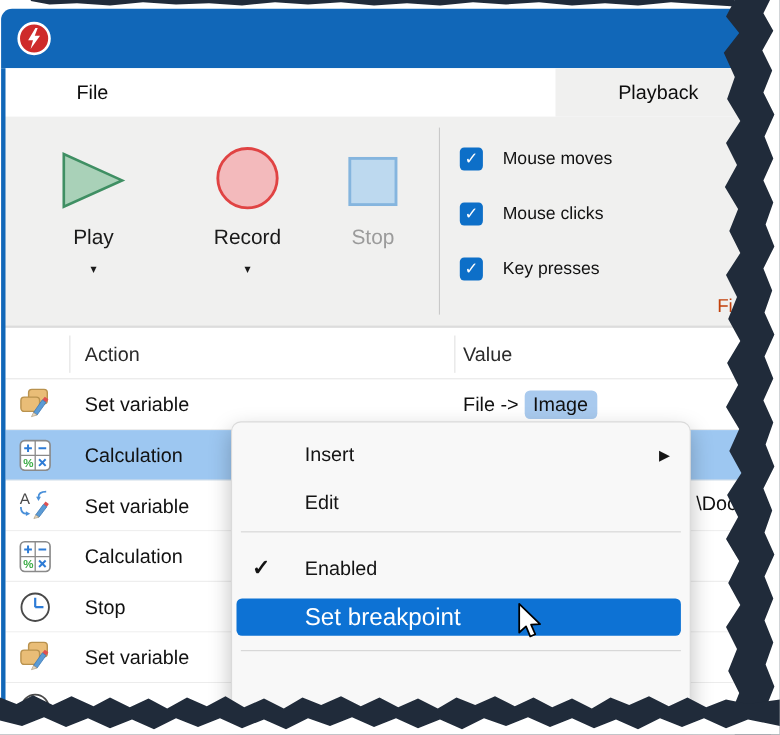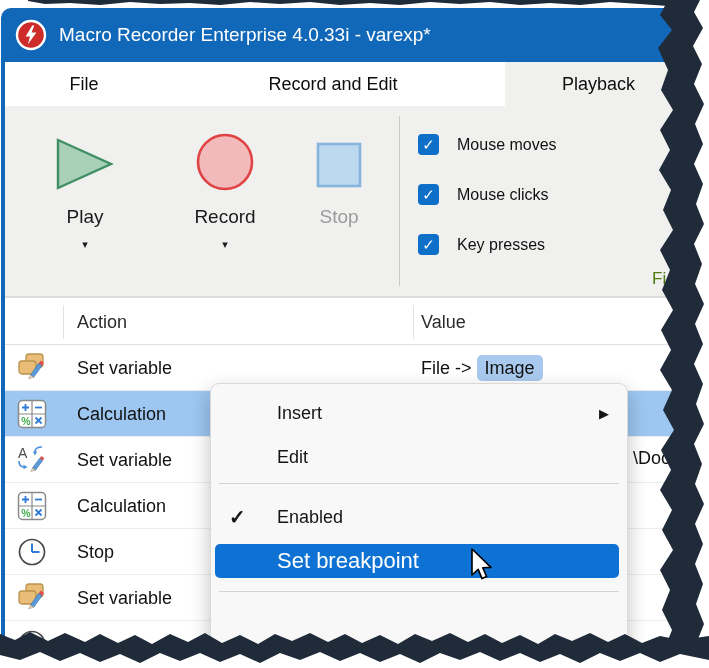--- a/index.html
+++ b/index.html
@@ -25,21 +25,21 @@
   
   .ribbon { position:absolute; left:0; top:98px; width:100%; height:192px;
             background:#f0f0ef; border-bottom:2px solid #dcdcdc; }
   .big-btn-label { position:absolute; font-size:19px; color:#1a1a1a; text-align:center; }
   .drop-arrow { position:absolute; font-size:11px; color:#1a1a1a; text-align:center; width:20px; }
   .stop-label { color:#9b9b9b; }
   .ribbon-divider { position:absolute; left:398px; top:10px; width:1px; height:170px; background:#c9c9c9; }
   .chk { position:absolute; width:21px; height:21px; background:#0d6fc8; border-radius:4px;
          color:#fff; font-size:15px; line-height:21px; text-align:center; }
   .chk-label { position:absolute; font-size:16px; color:#111; line-height:21px; }
-  .group-label { position:absolute; font-size:17px; color:#4d7c0f; }
+  .group-label { position:absolute; font-size:17px; color:#c2410c; }
 
   
   .thead { position:absolute; left:4px; top:292px; right:0; height:45px; background:#fff;
            border-bottom:1px solid #e0e0e0; }
   .th { position:absolute; top:0; height:45px; line-height:45px; font-size:18px; color:#2b2b2b; }
   .vline { position:absolute; top:5px; width:1px; height:34px; background:#e2e2e2; }
 
   .row { position:absolute; left:4px; right:0; height:46px; border-bottom:1px solid #ececec; background:#fff; }
   .row.selected { background:#9dc7f1; }
   .row-icon { position:absolute; left:10px; top:6px; width:34px; height:34px; }
@@ -73,26 +73,24 @@
 
 <div class="canvas">
 
   <div class="window">
 
     <div class="titlebar">
       <svg class="app-icon" viewBox="0 0 32 32">
         <circle cx="16" cy="16" r="14" fill="#ce2b2b" stroke="#ffffff" stroke-width="2.4"></circle>
         <path d="M17.2 6.5 L10.6 17.6 H15 L12.8 25.5 L21.4 13.6 H16.6 L19.3 6.5 Z" fill="#ffffff"></path>
       </svg>
-      <span class="title-text">Macro Recorder Enterprise 4.0.33i - varexp*</span>
     </div>
 
     <div class="tabbar">
       <div class="tab" style="left:18px; width:130px;">File</div>
-      <div class="tab" style="left:198px; width:268px;">Record and Edit</div>
       <div class="tab active" style="left:504px; width:187px;">Playback</div>
     </div>
 
     <div class="ribbon">
       <svg style="position:absolute;left:54px;top:32px;" width="60" height="54" viewBox="0 0 60 54">
         <polygon points="3,2 3,50 56,26" fill="#a9d1b8" stroke="#3f8f63" stroke-width="2.4"></polygon>
       </svg>
       <div class="big-btn-label" style="left:52px; top:100px; width:64px;">Play</div>
       <div class="drop-arrow" style="left:74px; top:132px;">▾</div>
 

